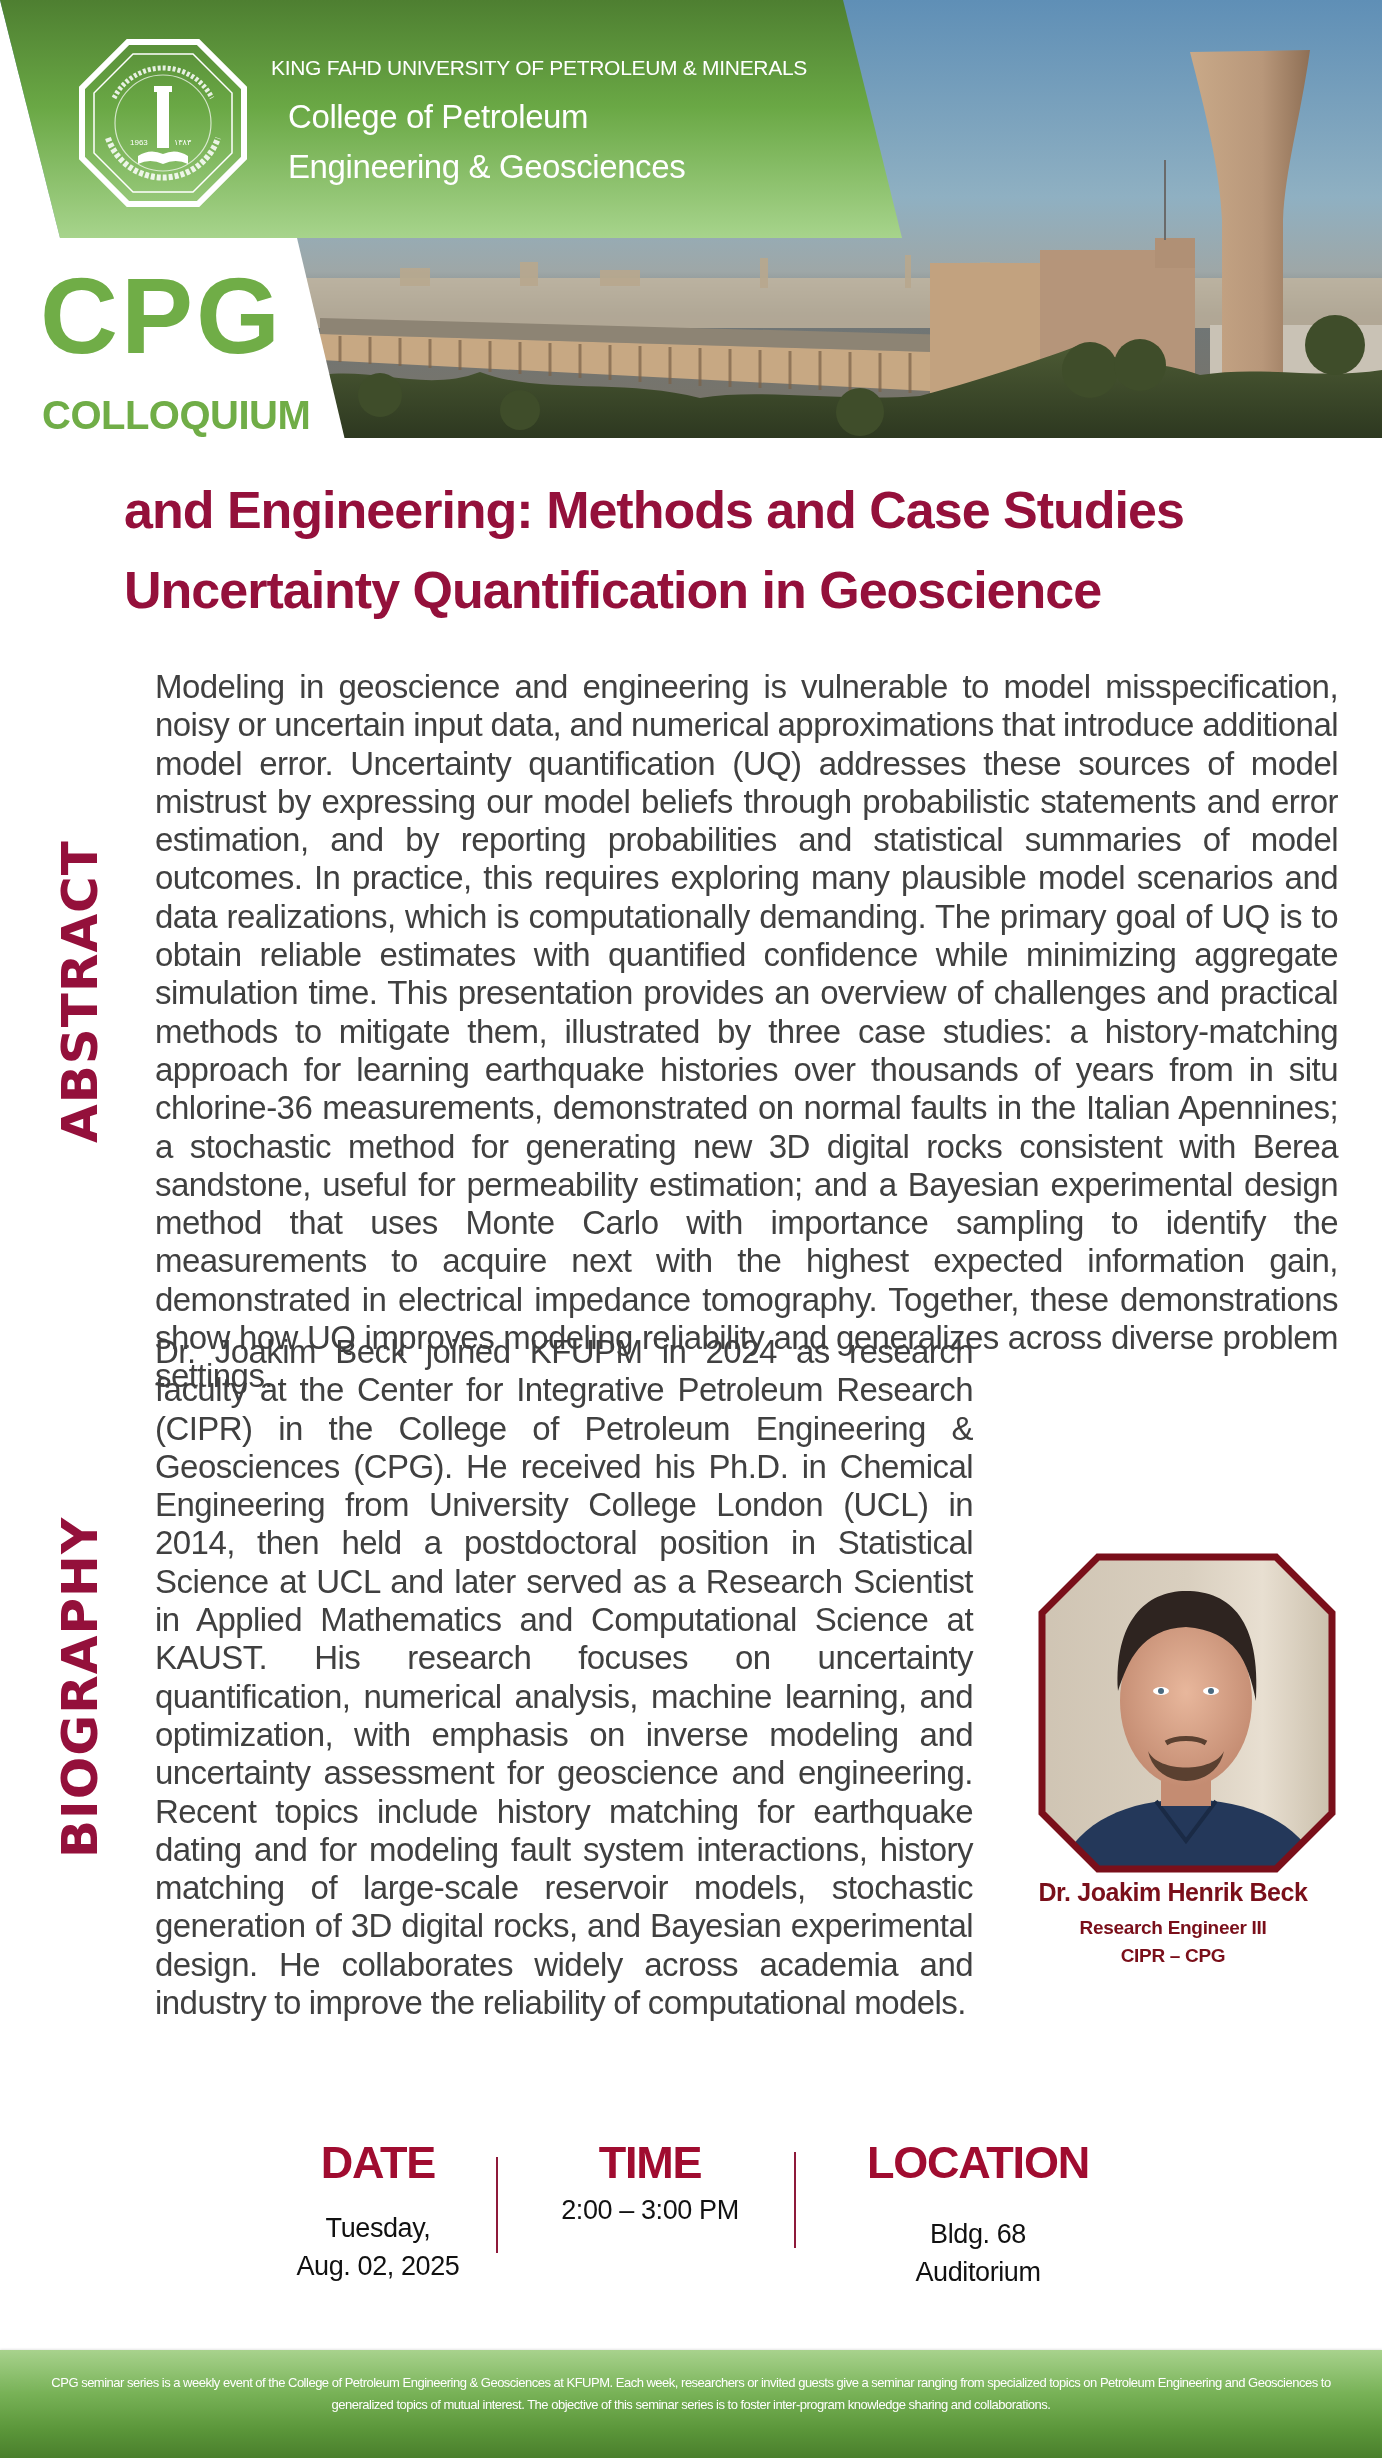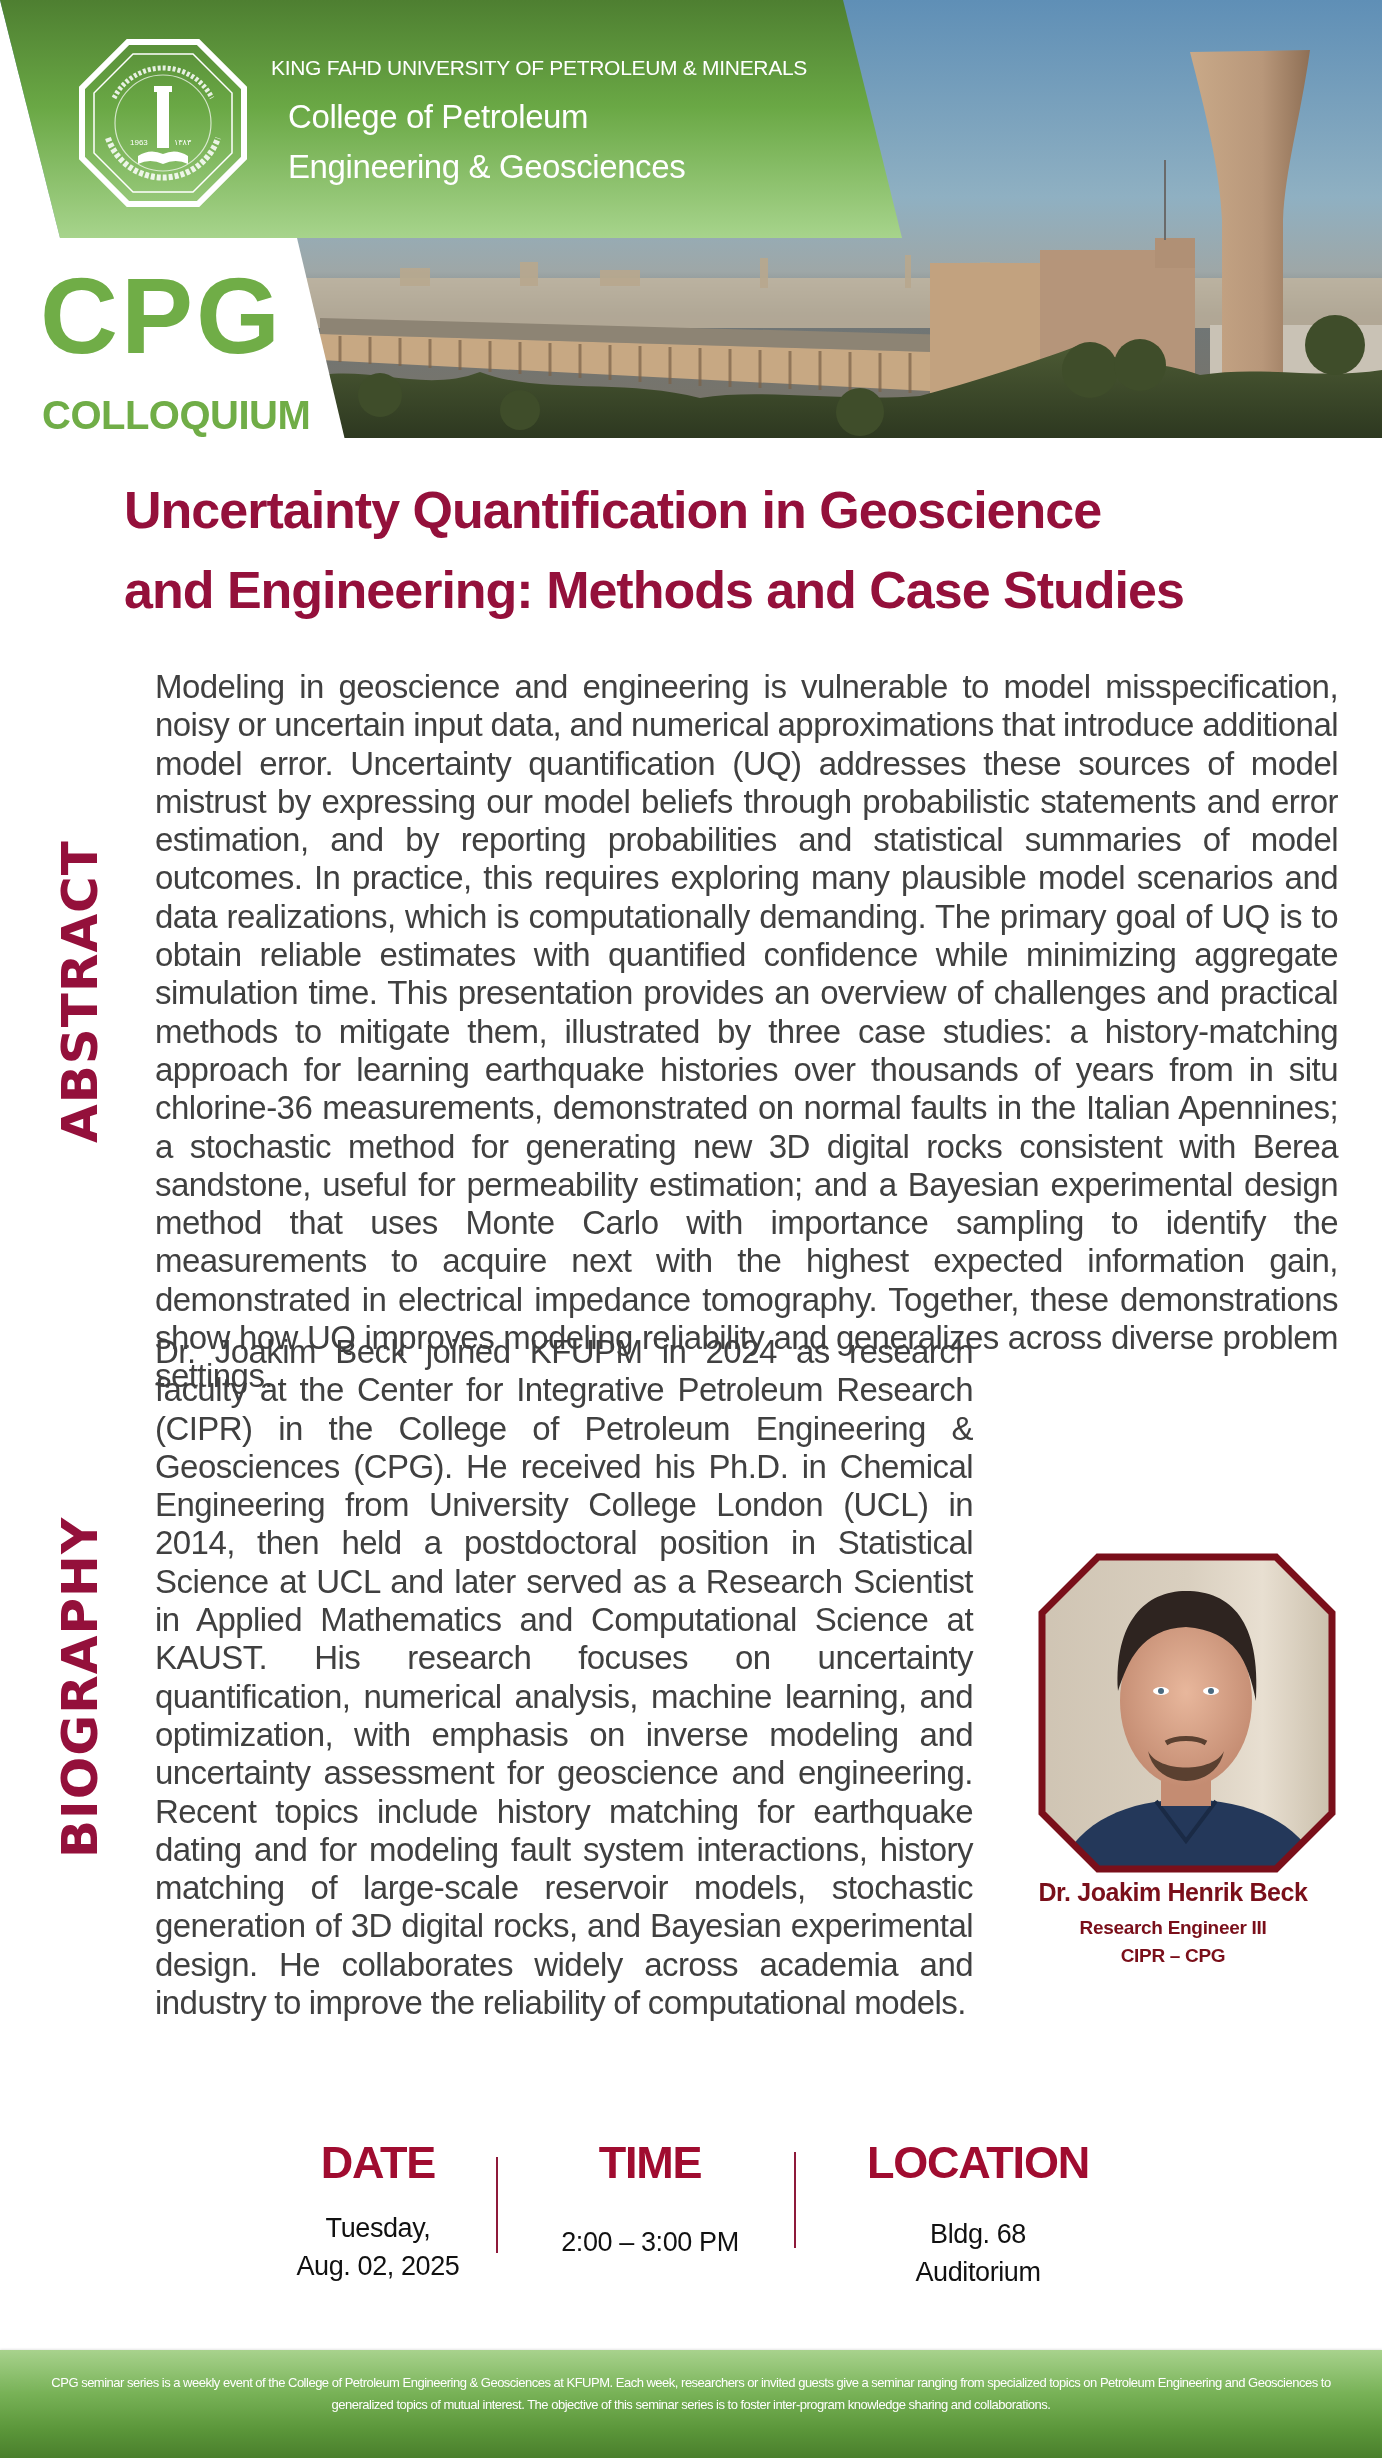--- a/index.html
+++ b/index.html
@@ -34,21 +34,21 @@
   .speaker-role { position: absolute; left: 1000px; top: 1914px; width: 346px; text-align: center; color: #7a0f1a; font-size: 19px; font-weight: bold; line-height: 28px; letter-spacing: -0.3px; }
 
   
   .event { position: absolute; top: 2135px; }
   .event-head { color: #a00c30; font-size: 45px; font-weight: bold; letter-spacing: -1.2px; text-align: center; line-height: 56px; }
   .event-val { color: #111111; font-size: 27px; line-height: 38px; text-align: center; letter-spacing: -0.4px; }
   .ev-date { left: 270px; width: 216px; }
   .ev-time { left: 525px; width: 250px; }
   .ev-loc { left: 830px; width: 296px; }
   .ev-date .event-val { margin-top: 18px; }
-  .ev-time .event-val { margin-top: 32px; }
+  .ev-time .event-val { }
   .ev-loc .event-val { margin-top: 24px; }
   .divider { position: absolute; width: 2px; background: #8e1a3a; }
   .divider.d1 { left: 496px; top: 2157px; height: 96px; }
   .divider.d2 { left: 794px; top: 2152px; height: 96px; }
 
   
   .footer { position: absolute; left: 0; top: 2350px; width: 1382px; height: 108px; background: linear-gradient(#a8d28d 0%, #78b257 40%, #5a9539 75%, #4a7f2c 100%); box-shadow: 0 -1px 2px rgba(0,0,0,0.1); }
   .footer-text { position: absolute; left: 20px; top: 22px; width: 1342px; text-align: center; color: #ffffff; font-size: 13px; line-height: 22px; letter-spacing: -0.5px; }
 </style>
 </head>
@@ -170,22 +170,22 @@
   <div class="uni-name">KING FAHD UNIVERSITY OF PETROLEUM &amp; MINERALS</div>
   <div class="college-name">
     <div>College of Petroleum</div>
     <div>Engineering &amp; Geosciences</div>
   </div>
   <div class="cpg-mark">CPG</div>
   <div class="colloquium">COLLOQUIUM</div>
 </div>
 
 <div class="talk-title">
+  <div>and Engineering: Methods and Case Studies</div>
   <div>Uncertainty Quantification in Geoscience</div>
-  <div>and Engineering: Methods and Case Studies</div>
 </div>
 
 <div class="vlabel abstract">ABSTRACT</div>
 <div class="body-text abstract-text">Modeling in geoscience and engineering is vulnerable to model misspecification, noisy or uncertain input data, and numerical approximations that introduce additional model error. Uncertainty quantification (UQ) addresses these sources of model mistrust by expressing our model beliefs through probabilistic statements and error estimation, and by reporting probabilities and statistical summaries of model outcomes. In practice, this requires exploring many plausible model scenarios and data realizations, which is computationally demanding. The primary goal of UQ is to obtain reliable estimates with quantified confidence while minimizing aggregate simulation time. This presentation provides an overview of challenges and practical methods to mitigate them, illustrated by three case studies: a history-matching approach for learning earthquake histories over thousands of years from in situ chlorine-36 measurements, demonstrated on normal faults in the Italian Apennines; a stochastic method for generating new 3D digital rocks consistent with Berea sandstone, useful for permeability estimation; and a Bayesian experimental design method that uses Monte Carlo with importance sampling to identify the measurements to acquire next with the highest expected information gain, demonstrated in electrical impedance tomography. Together, these demonstrations show how UQ improves modeling reliability and generalizes across diverse problem settings.</div>
 
 <div class="vlabel bio">BIOGRAPHY</div>
 <div class="body-text bio-text">Dr. Joakim Beck joined KFUPM in 2024 as research faculty at the Center for Integrative Petroleum Research (CIPR) in the College of Petroleum Engineering &amp; Geosciences (CPG). He received his Ph.D. in Chemical Engineering from University College London (UCL) in 2014, then held a postdoctoral position in Statistical Science at UCL and later served as a Research Scientist in Applied Mathematics and Computational Science at KAUST. His research focuses on uncertainty quantification, numerical analysis, machine learning, and optimization, with emphasis on inverse modeling and uncertainty assessment for geoscience and engineering. Recent topics include history matching for earthquake dating and for modeling fault system interactions, history matching of large-scale reservoir models, stochastic generation of 3D digital rocks, and Bayesian experimental design. He collaborates widely across academia and industry to improve the reliability of computational models.</div>
 
 <svg class="speaker" viewBox="0 0 302 324">
   <defs>

